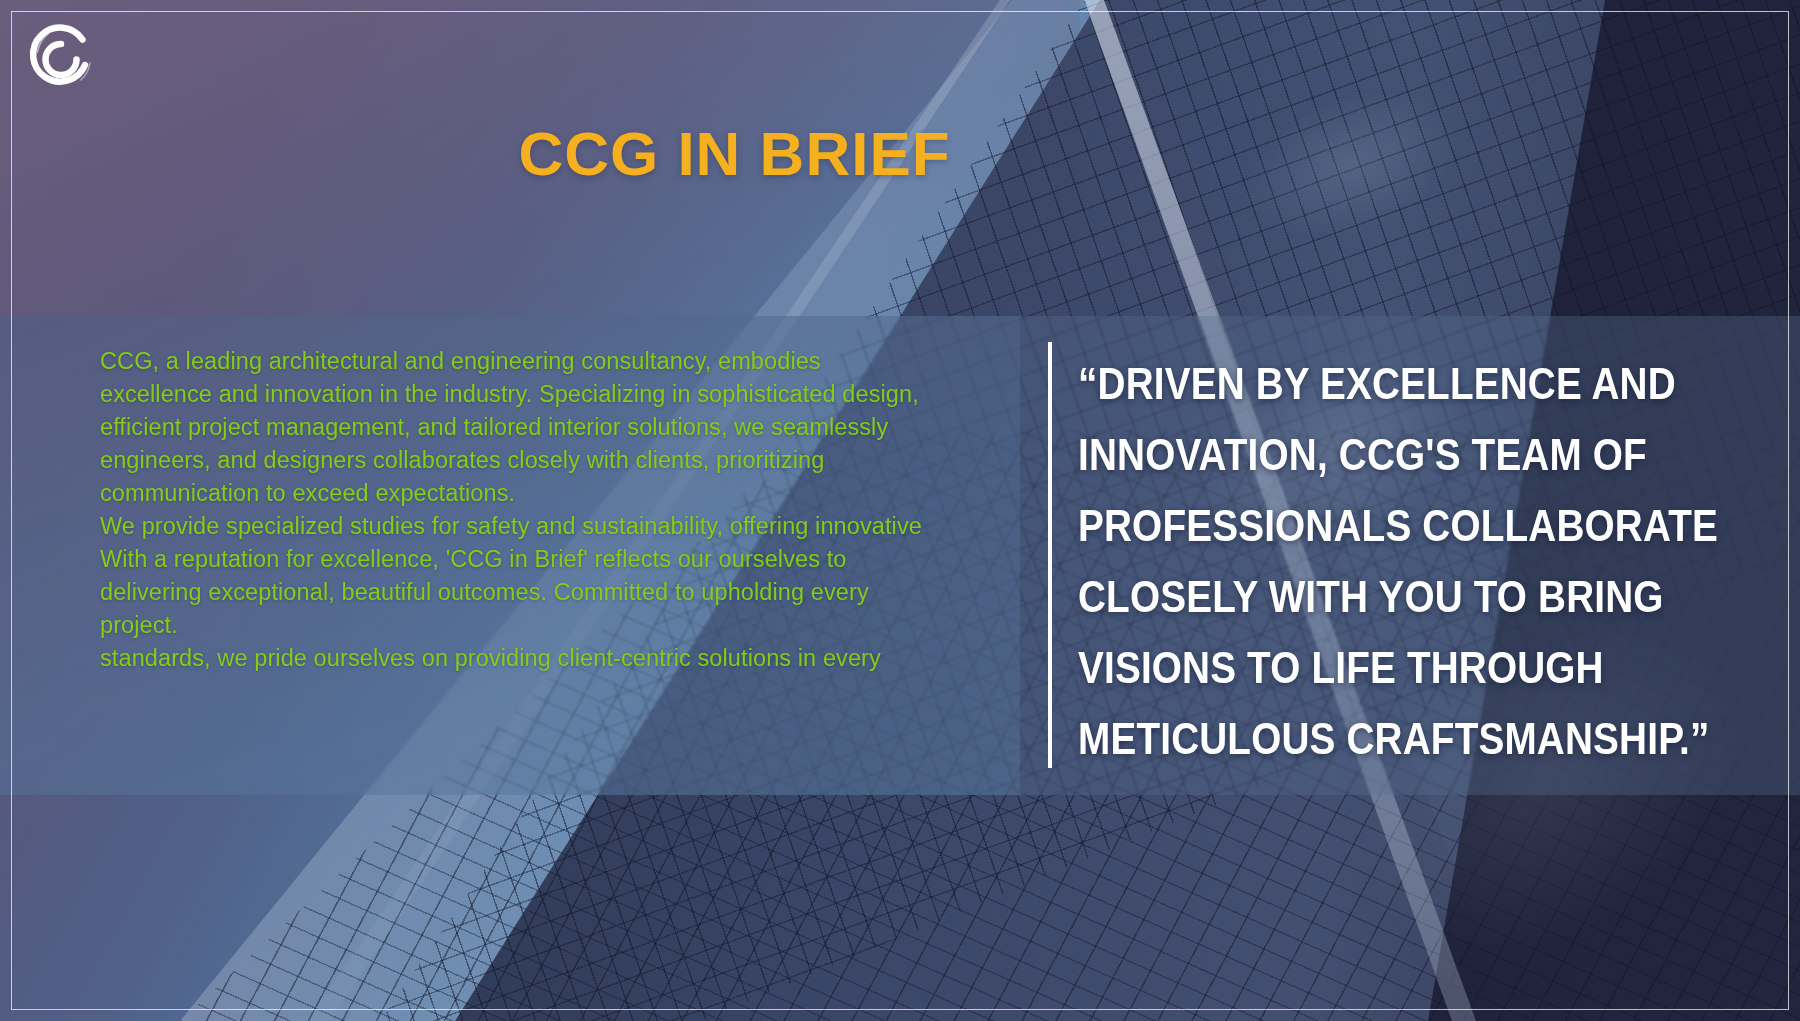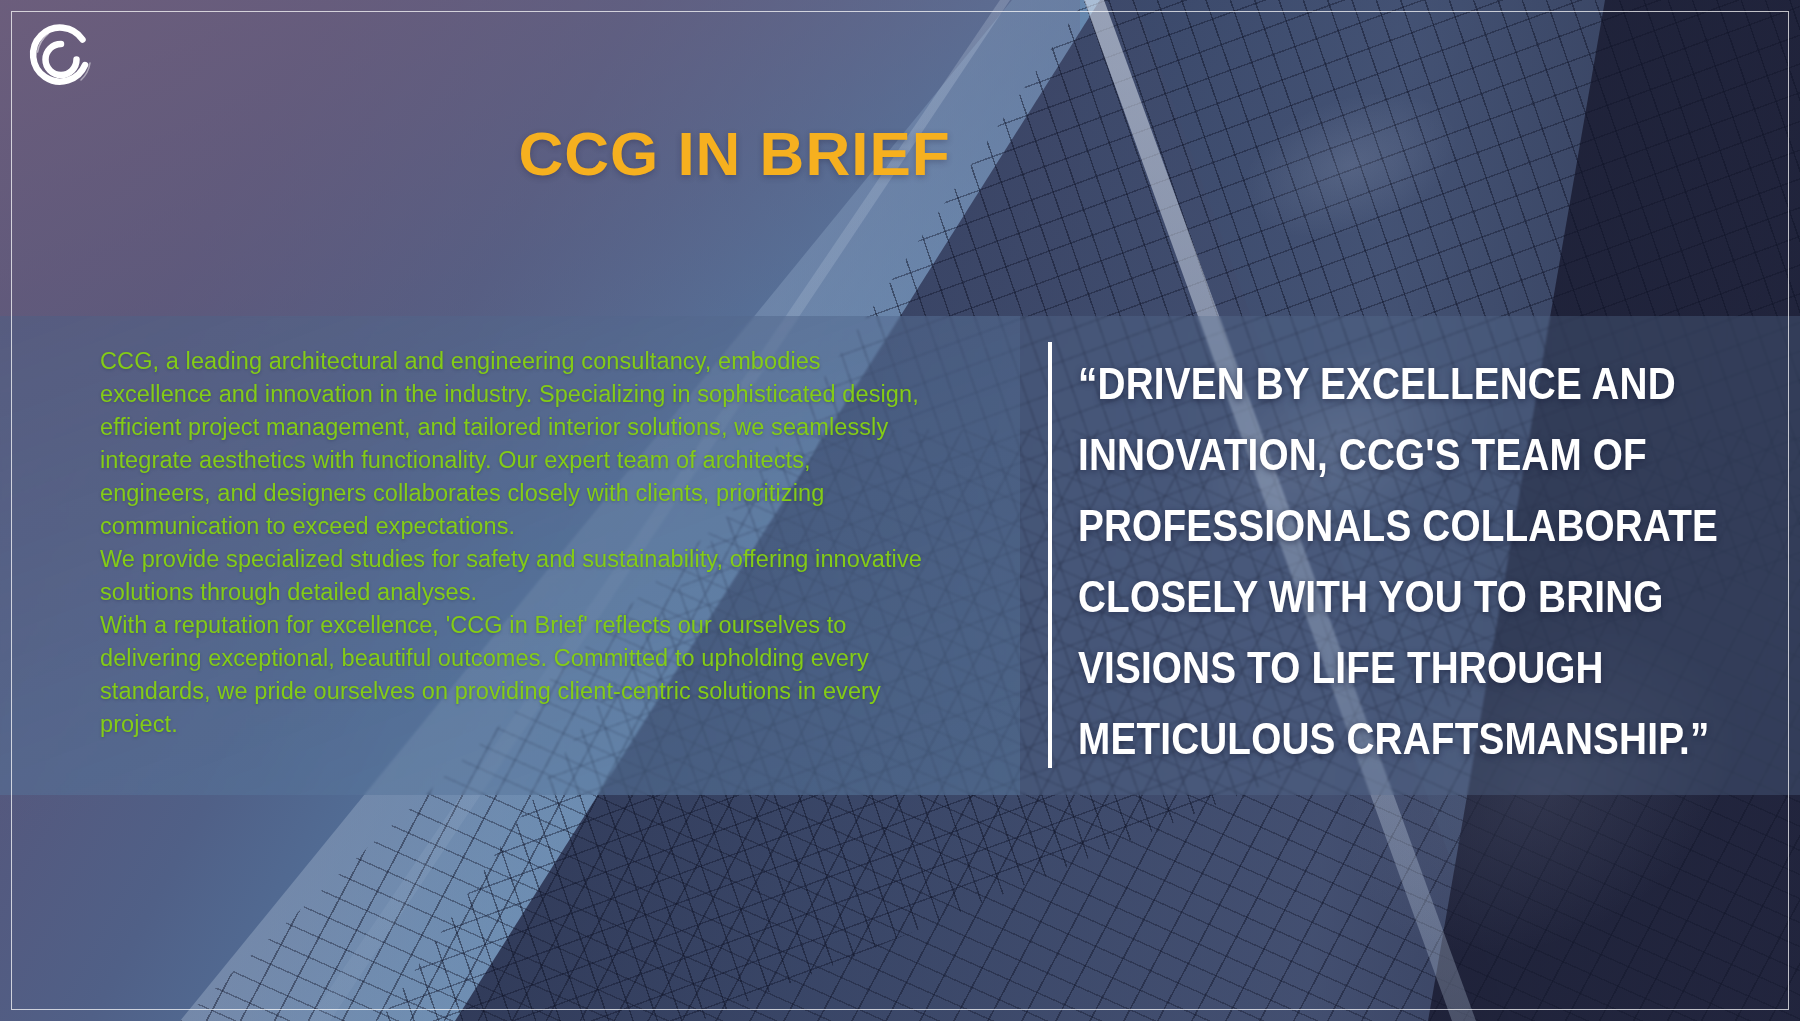--- a/index.html
+++ b/index.html
@@ -217,31 +217,29 @@
     </svg>
   </div>
 
   <div class="title">CCG IN BRIEF</div>
 
   <div class="body-copy">
     <p>
       <span class="line">CCG, a leading architectural and engineering consultancy, embodies</span>
       <span class="line">excellence and innovation in the industry. Specializing in sophisticated design,</span>
       <span class="line">efficient project management, and tailored interior solutions, we seamlessly</span>
-      <span class="line">integrate aesthetics with functionality. Our expert team of architects,</span>
       <span class="line">engineers, and designers collaborates closely with clients, prioritizing</span>
       <span class="line">communication to exceed expectations.</span>
     </p>
     <p>
       <span class="line">We provide specialized studies for safety and sustainability, offering innovative</span>
-      <span class="line">solutions through detailed analyses.</span>
       <span class="line">With a reputation for excellence, 'CCG in Brief' reflects our ourselves to</span>
       <span class="line">delivering exceptional, beautiful outcomes. Committed to upholding every</span>
+      <span class="line">project.</span>
       <span class="line">standards, we pride ourselves on providing client-centric solutions in every</span>
-      <span class="line">project.</span>
     </p>
   </div>
 
   <div class="divider"></div>
 
   <div class="quote">
     <span class="qline">“DRIVEN BY EXCELLENCE AND</span>
     <span class="qline">INNOVATION, CCG'S TEAM OF</span>
     <span class="qline">PROFESSIONALS COLLABORATE</span>
     <span class="qline">CLOSELY WITH YOU TO BRING</span>

